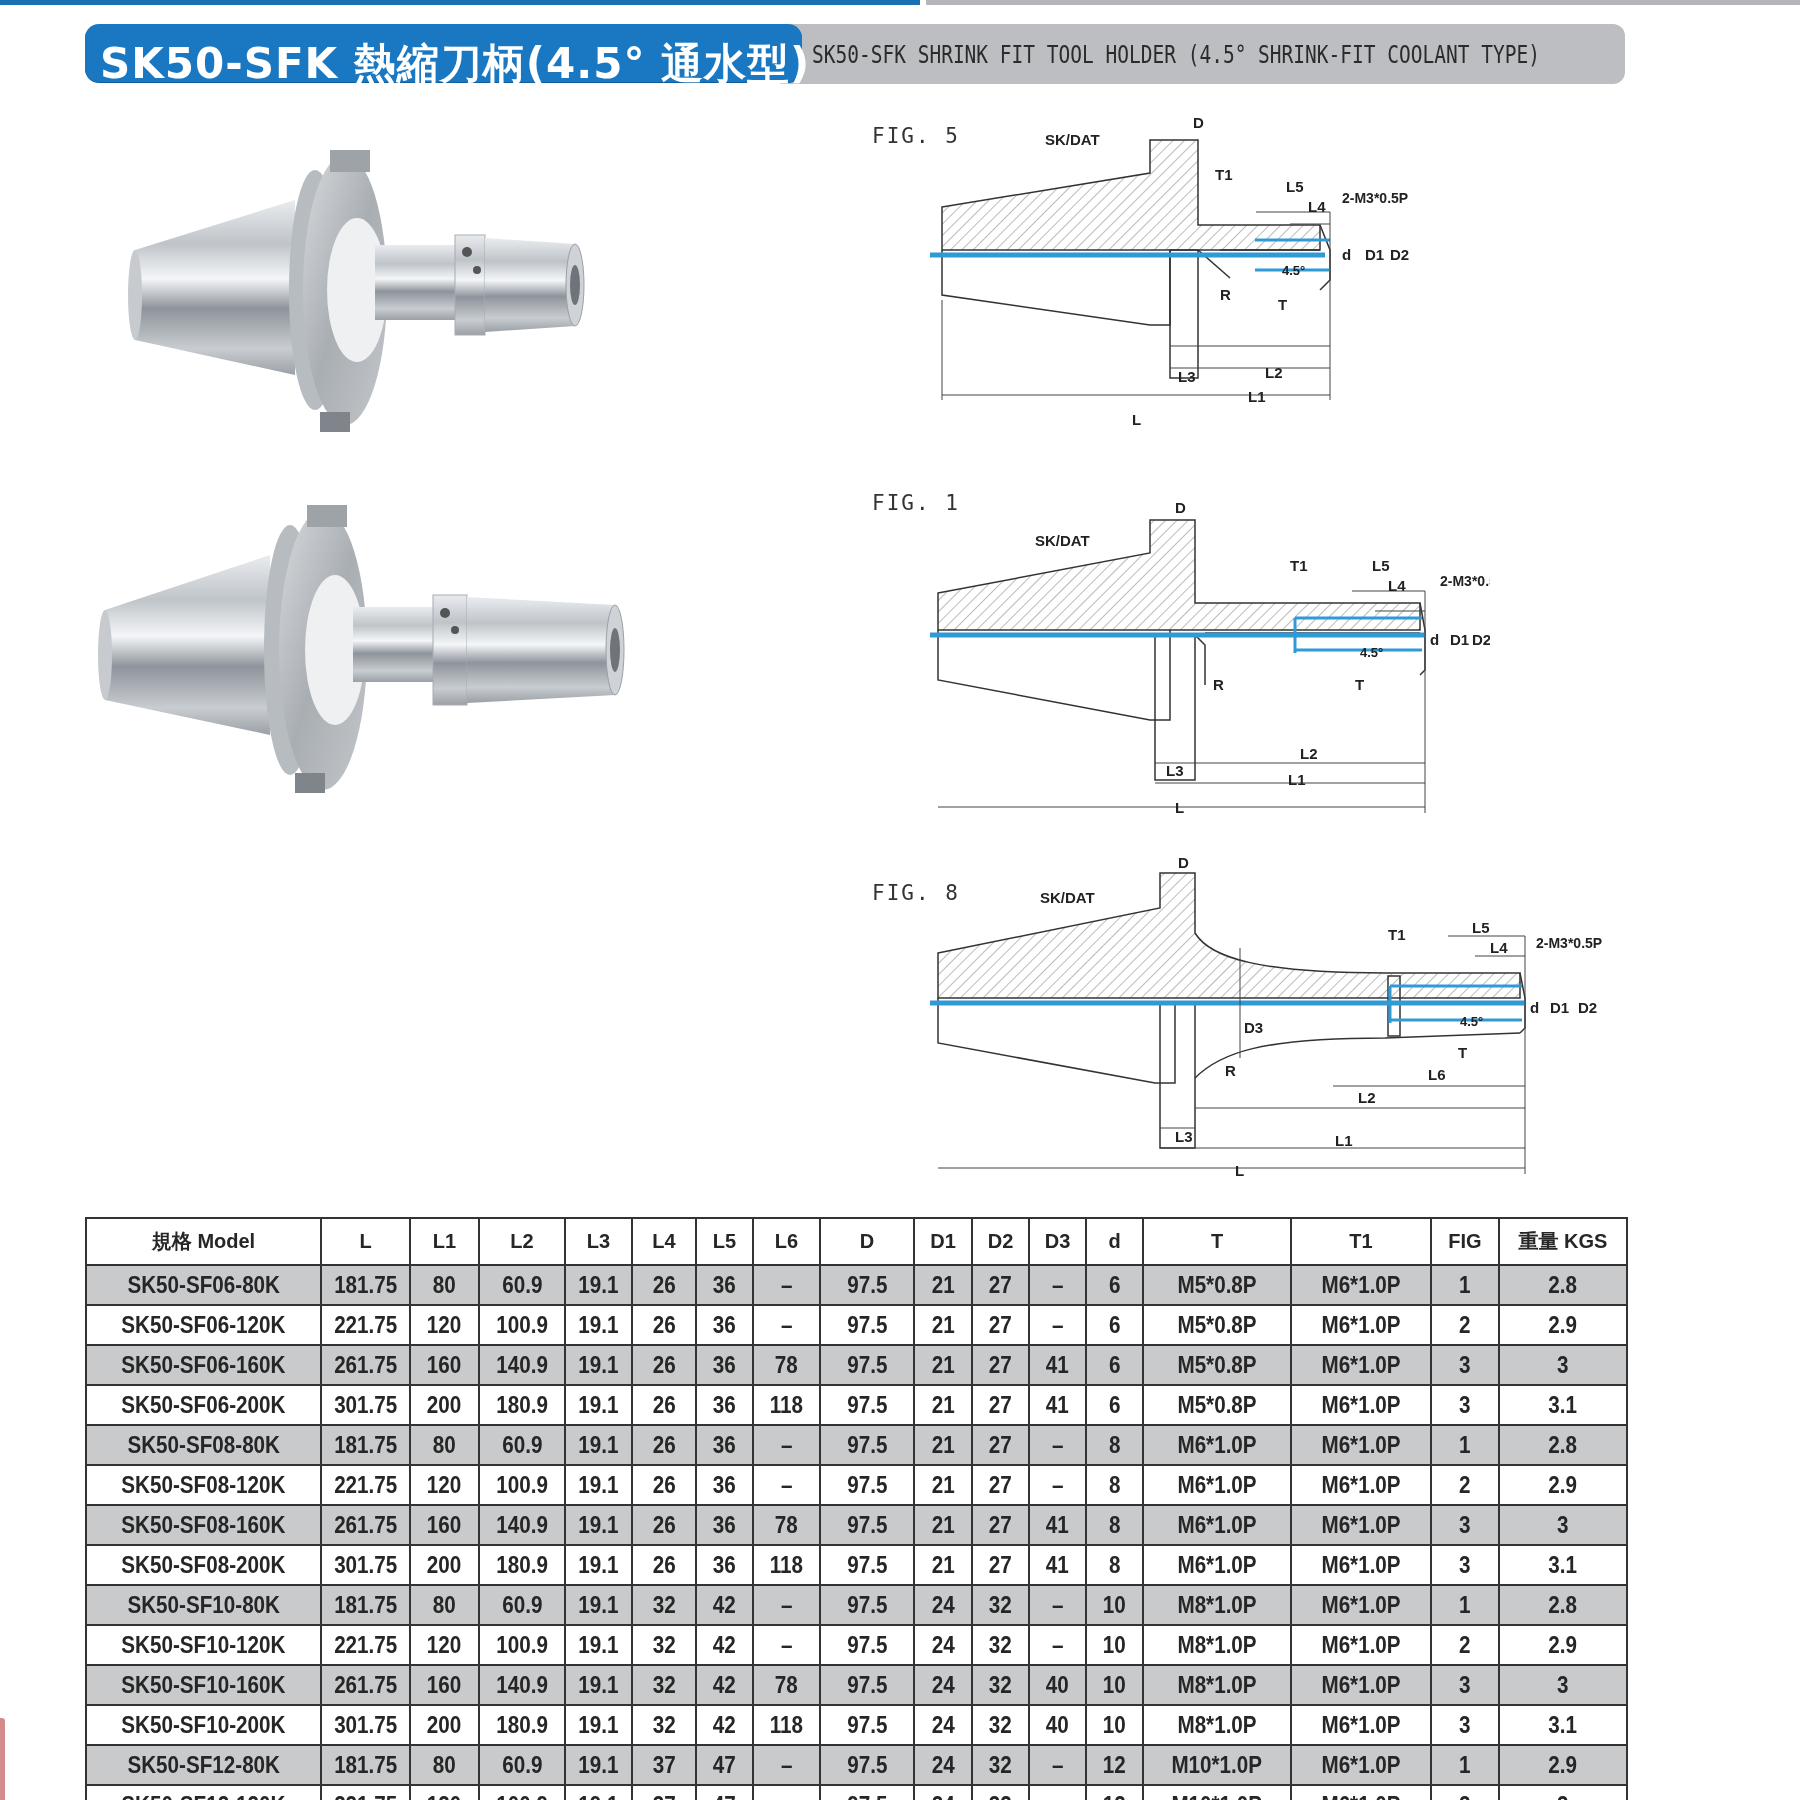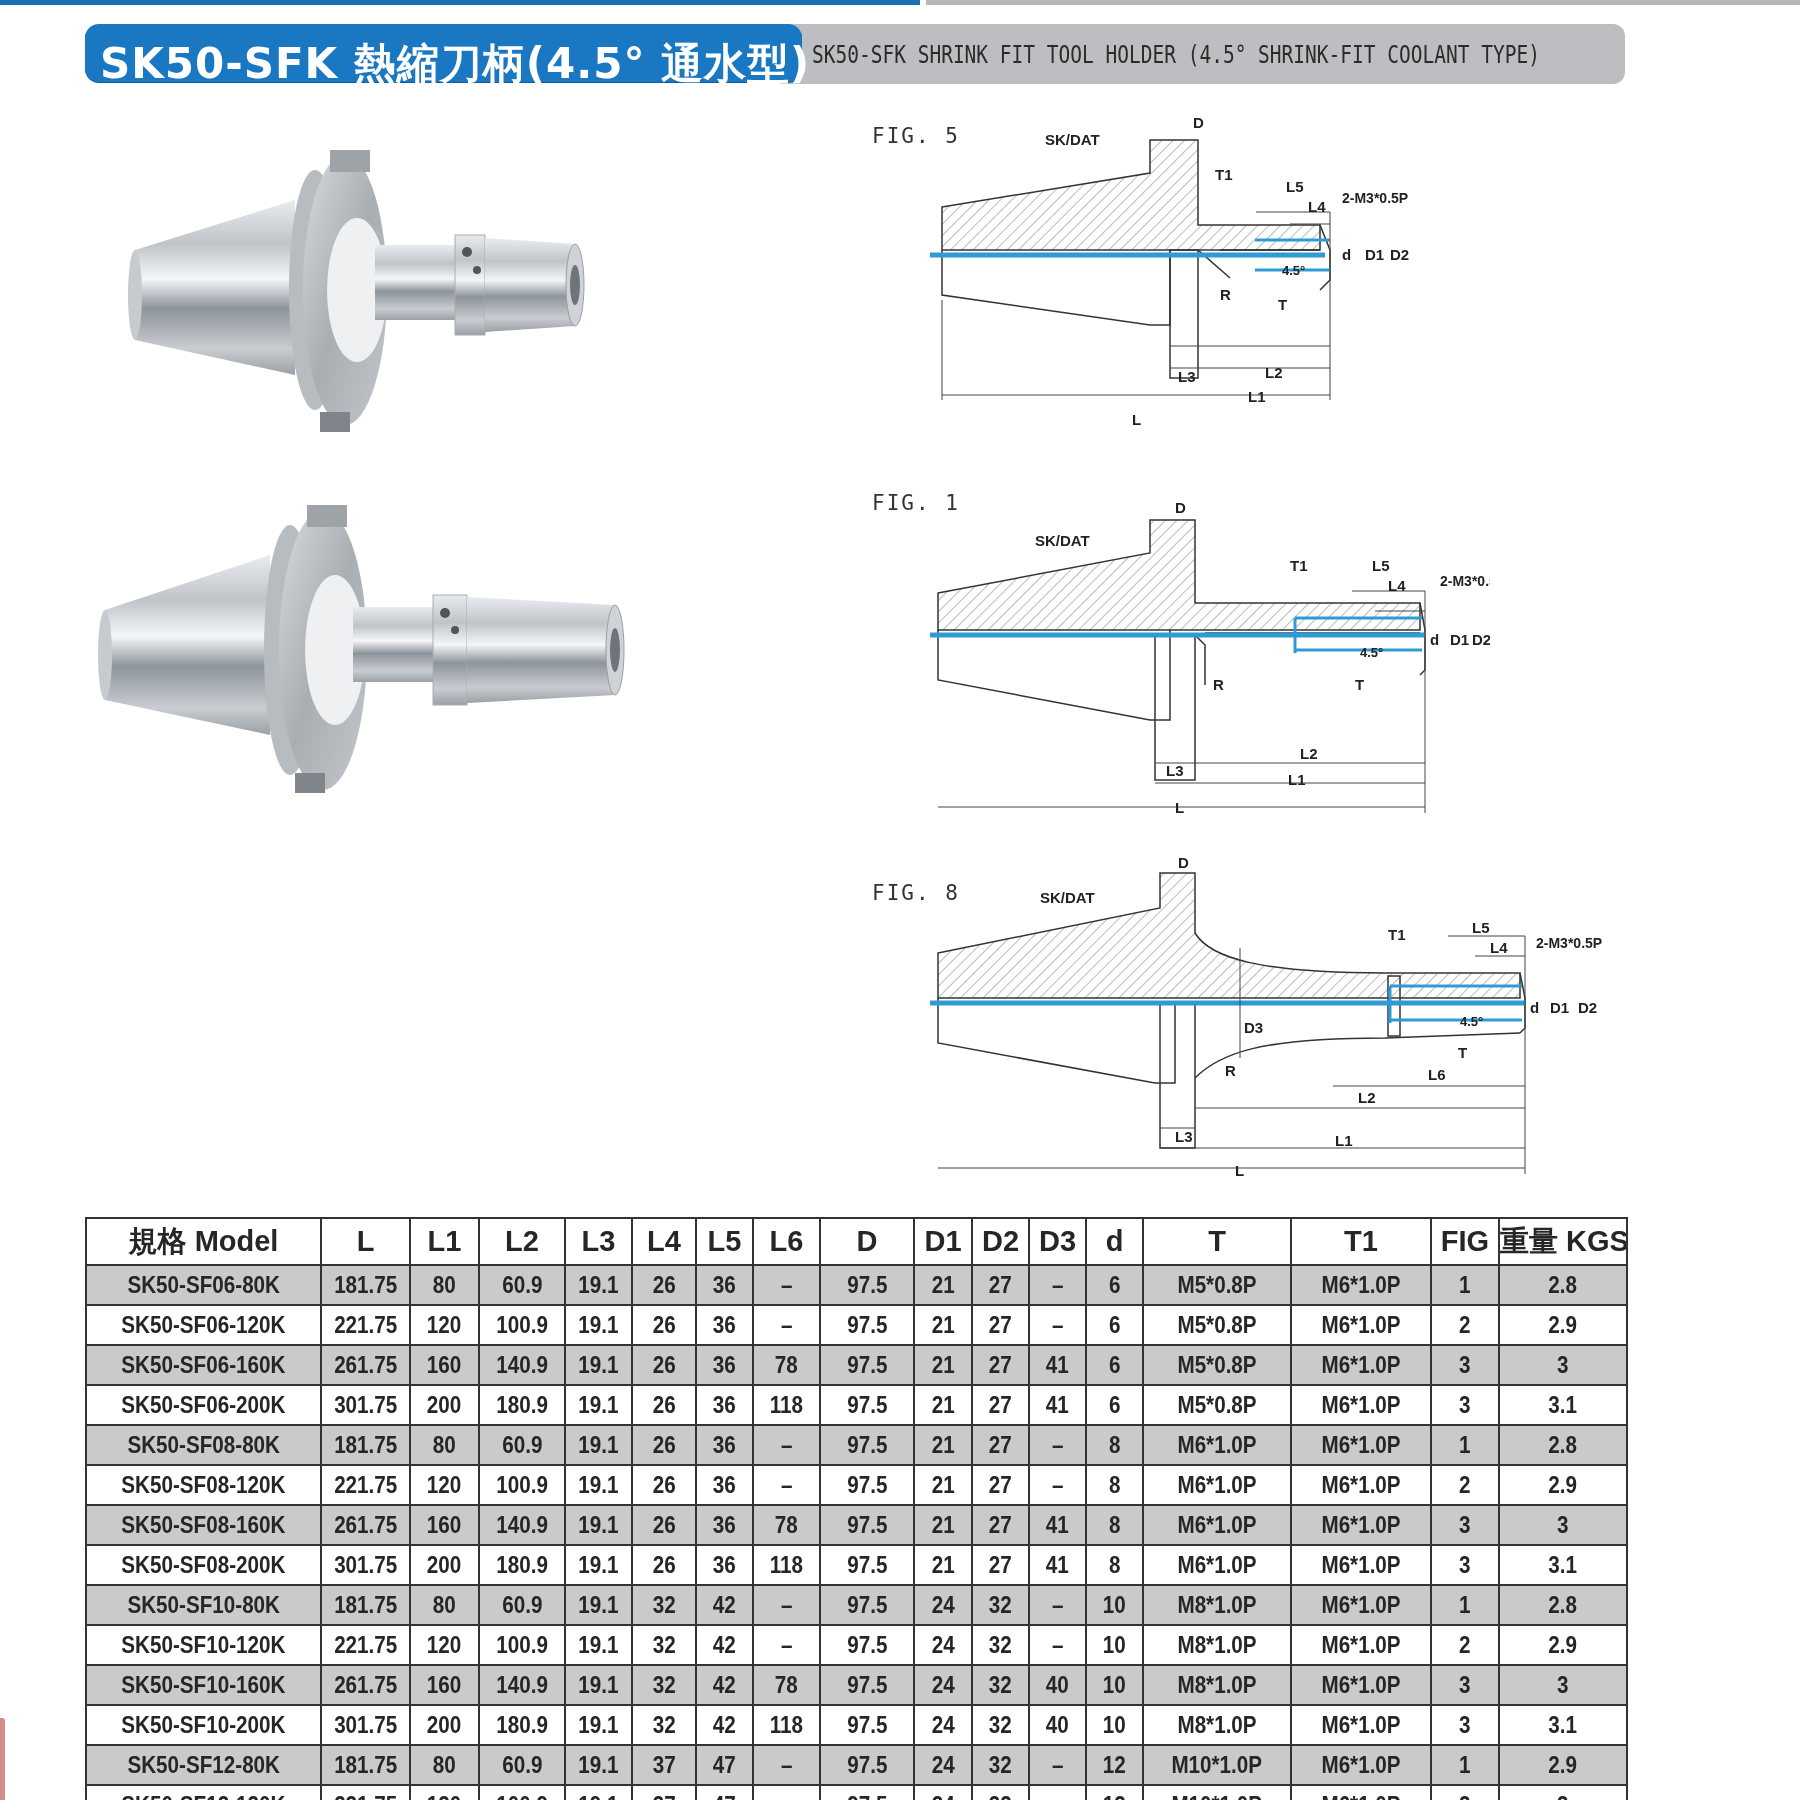--- a/index.html
+++ b/index.html
@@ -10,21 +10,21 @@
   .title-blue{position:absolute;left:85px;top:24px;width:717px;height:58px;background:#1a78c2;border-radius:14px;box-shadow:0 1px 0 #0f5e9e;}
   .title-cn{position:absolute;left:100px;top:27px;height:54px;line-height:54px;color:#fff;font-weight:bold;font-size:42px;letter-spacing:1px;white-space:nowrap;font-family:"DejaVu Sans",sans-serif;margin-top:10px;}
   .title-en{position:absolute;left:812px;top:30px;height:50px;line-height:50px;color:#2b2b2b;font-size:25px;white-space:nowrap;font-family:"DejaVu Sans Mono",monospace;transform:scaleX(0.78);transform-origin:left center;letter-spacing:0px;}
   .photo{position:absolute;}
   .fig-label{position:absolute;font-family:"DejaVu Sans Mono",monospace;font-size:21px;color:#333;letter-spacing:2px;}
   .fig{position:absolute;}
   .fig text{font-family:"Liberation Sans Narrow","Liberation Sans",sans-serif;font-weight:bold;fill:#222;}
   .pink{position:absolute;left:0;top:1718px;width:5px;height:82px;background:#d38b8b;border-radius:0 3px 0 0;}
   table.spec{position:absolute;left:85px;top:1217px;border-collapse:collapse;table-layout:fixed;width:1541px;border:2px solid #333;}
   table.spec th, table.spec td{border:2px solid #333;padding:0;text-align:center;font-weight:bold;color:#262626;font-size:24px;overflow:hidden;white-space:nowrap;}
-  table.spec th{height:45px;background:#fff;font-size:29px;}
+  table.spec th{height:45px;background:#fff;font-size:20px;}
   table.spec td{height:38px;}
   table.spec tr.odd td{background:#c9cacc;}
   table.spec tr.even td{background:#fff;}
   .narrow{display:inline-block;transform:scaleX(0.86);}
 </style>
 </head>
 <body>
 
 <div class="strip-blue"></div>
 <div class="strip-gray"></div>

